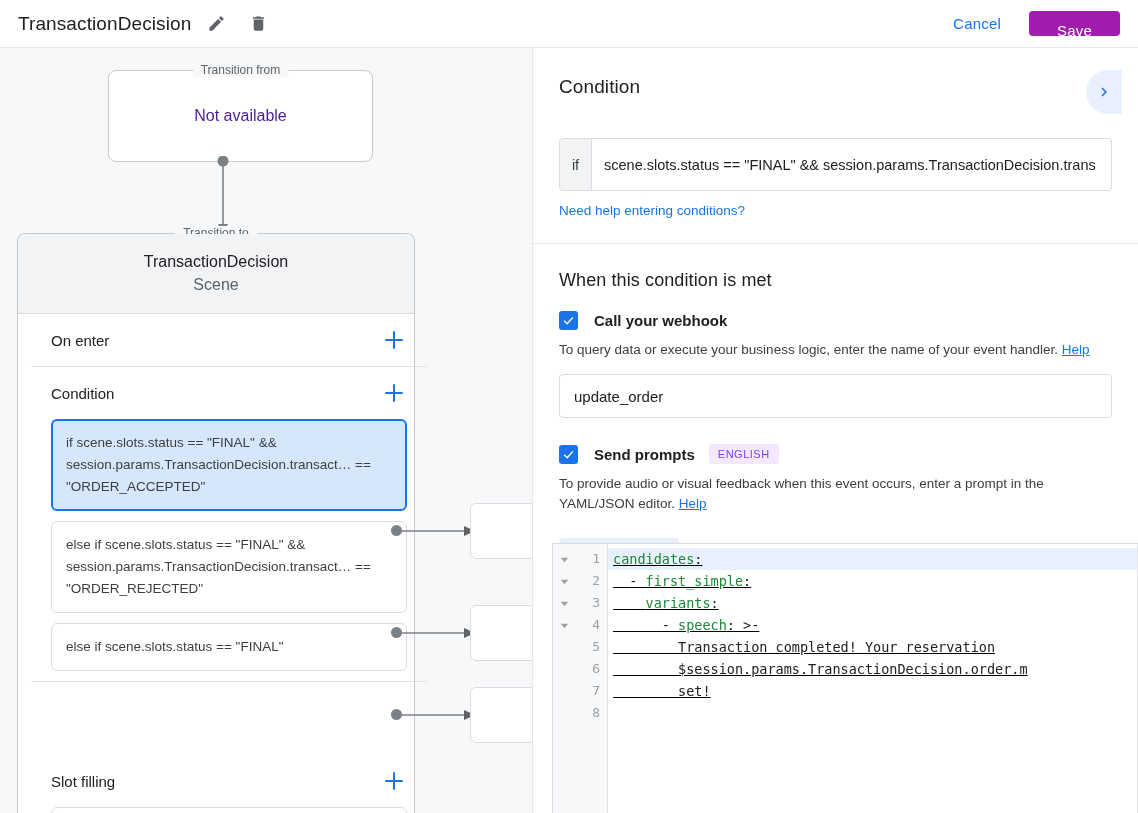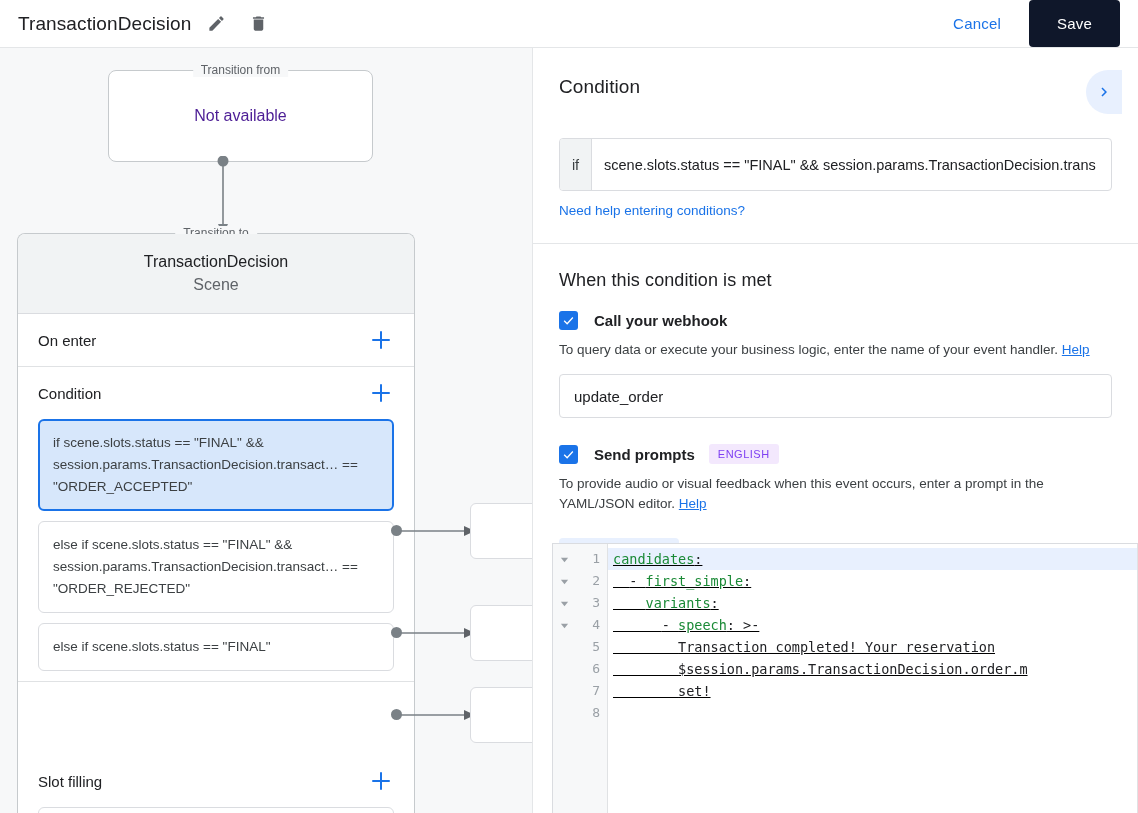--- a/index.html
+++ b/index.html
@@ -29,22 +29,22 @@
     display: flex; align-items: center; justify-content: center;
     border-radius: 50%; cursor: pointer; border: none; background: transparent;
   }
   .icon-btn svg { fill: #5f6368; }
   .topbar-spacer { flex: 1 1 auto; }
   .cancel-btn {
     font-size: 15px; color: #1a73e8; background: transparent; border: none;
     padding: 8px 14px; cursor: pointer; border-radius: 4px; letter-spacing: .2px;
   }
   .save-btn {
-    font-size: 15px; color: #fff; background: #0f172a; border: none;
-    padding: 0 28px; height: 47px; line-height: 40px; margin-left: 14px;
+    font-size: 15px; color: #fff; background: #a21caf; border: none;
+    padding: 0 28px; height: 25px; line-height: 40px; margin-left: 14px;
     border-radius: 4px; cursor: pointer; letter-spacing: .2px;
   }
 
   
   .canvas {
     position: absolute; left: 0; top: 48px; width: 532px; height: 765px;
     background: #f7f8f9; overflow: hidden;
   }
   .canvas-inner { position: relative; width: 532px; height: 765px; }
 
@@ -76,21 +76,21 @@
   }
   #scene-header {
     position: absolute; left: 0; top: 0; width: 396px; height: 80px;
     background: #f1f3f4; border-radius: 7px 7px 0 0;
     border-bottom: 1px solid #dadce0;
     display: flex; flex-direction: column; align-items: center; justify-content: center;
   }
   #scene-header .name { font-size: 16px; color: #202124; }
   #scene-header .sub { font-size: 16px; color: #5f6368; margin-top: 5px; }
 
-  .section { position: absolute; left: 0; width: 396px; }
+  .section { position: absolute; left: 13px; width: 396px; }
   .section-head {
     display: flex; align-items: center; justify-content: space-between;
     padding: 0 20px; height: 52px;
   }
   .section-title { font-size: 15px; color: #202124; }
   .plus-btn {
     width: 26px; height: 26px; border: none; background: transparent;
     cursor: pointer; position: relative;
   }
   .plus-btn::before, .plus-btn::after {

